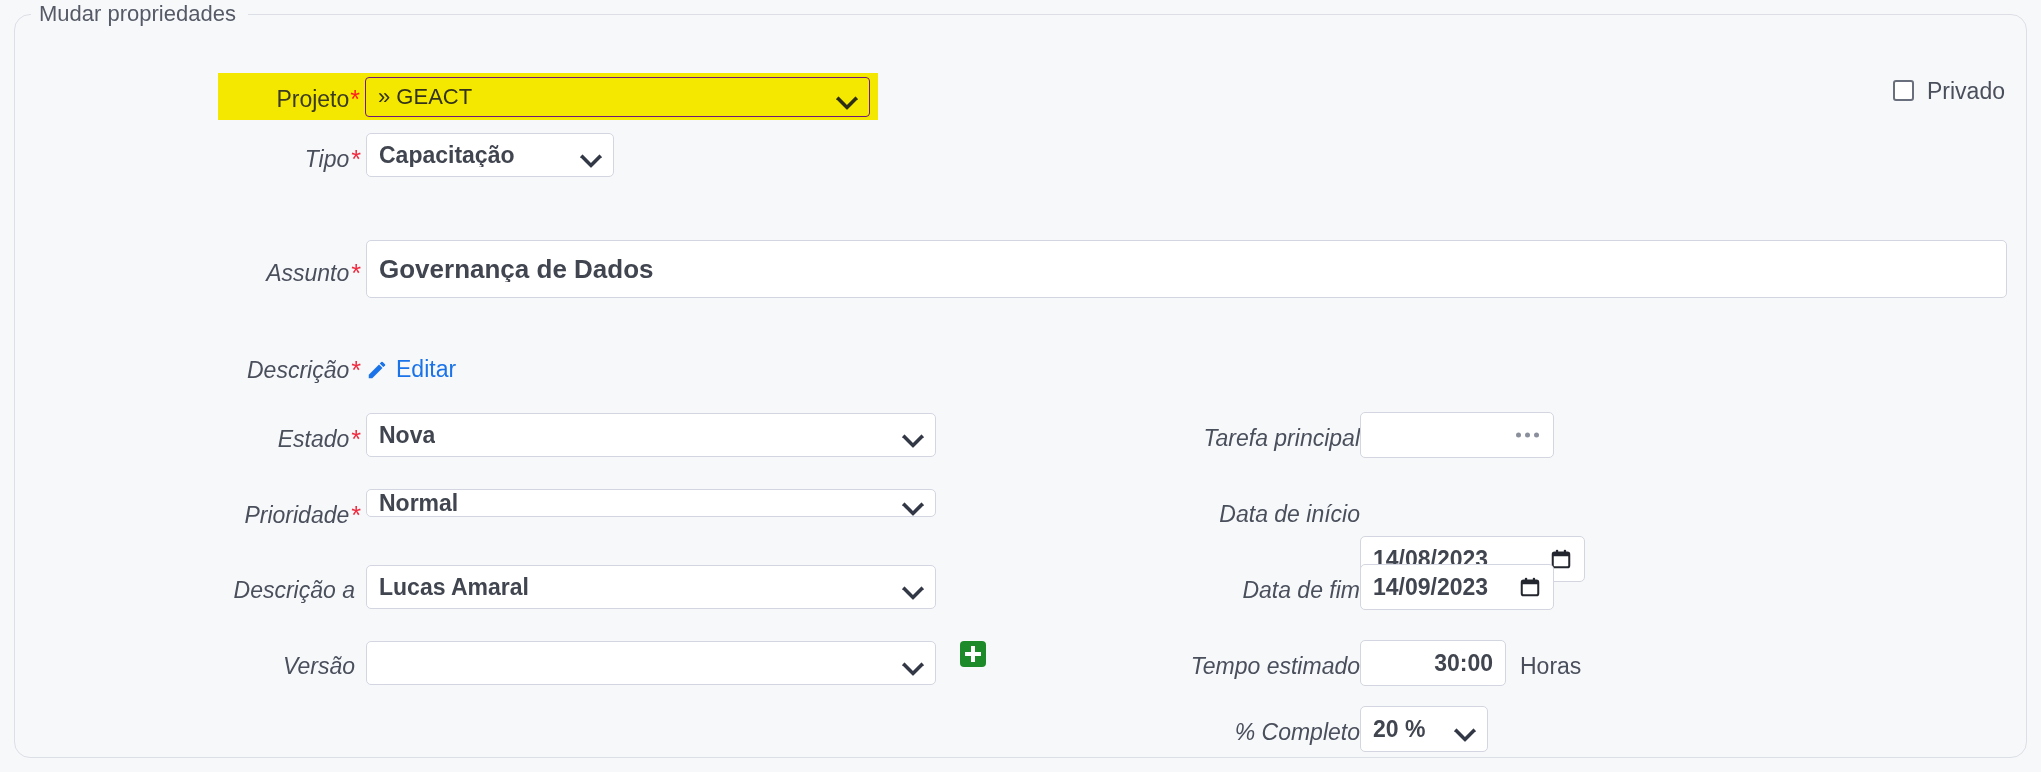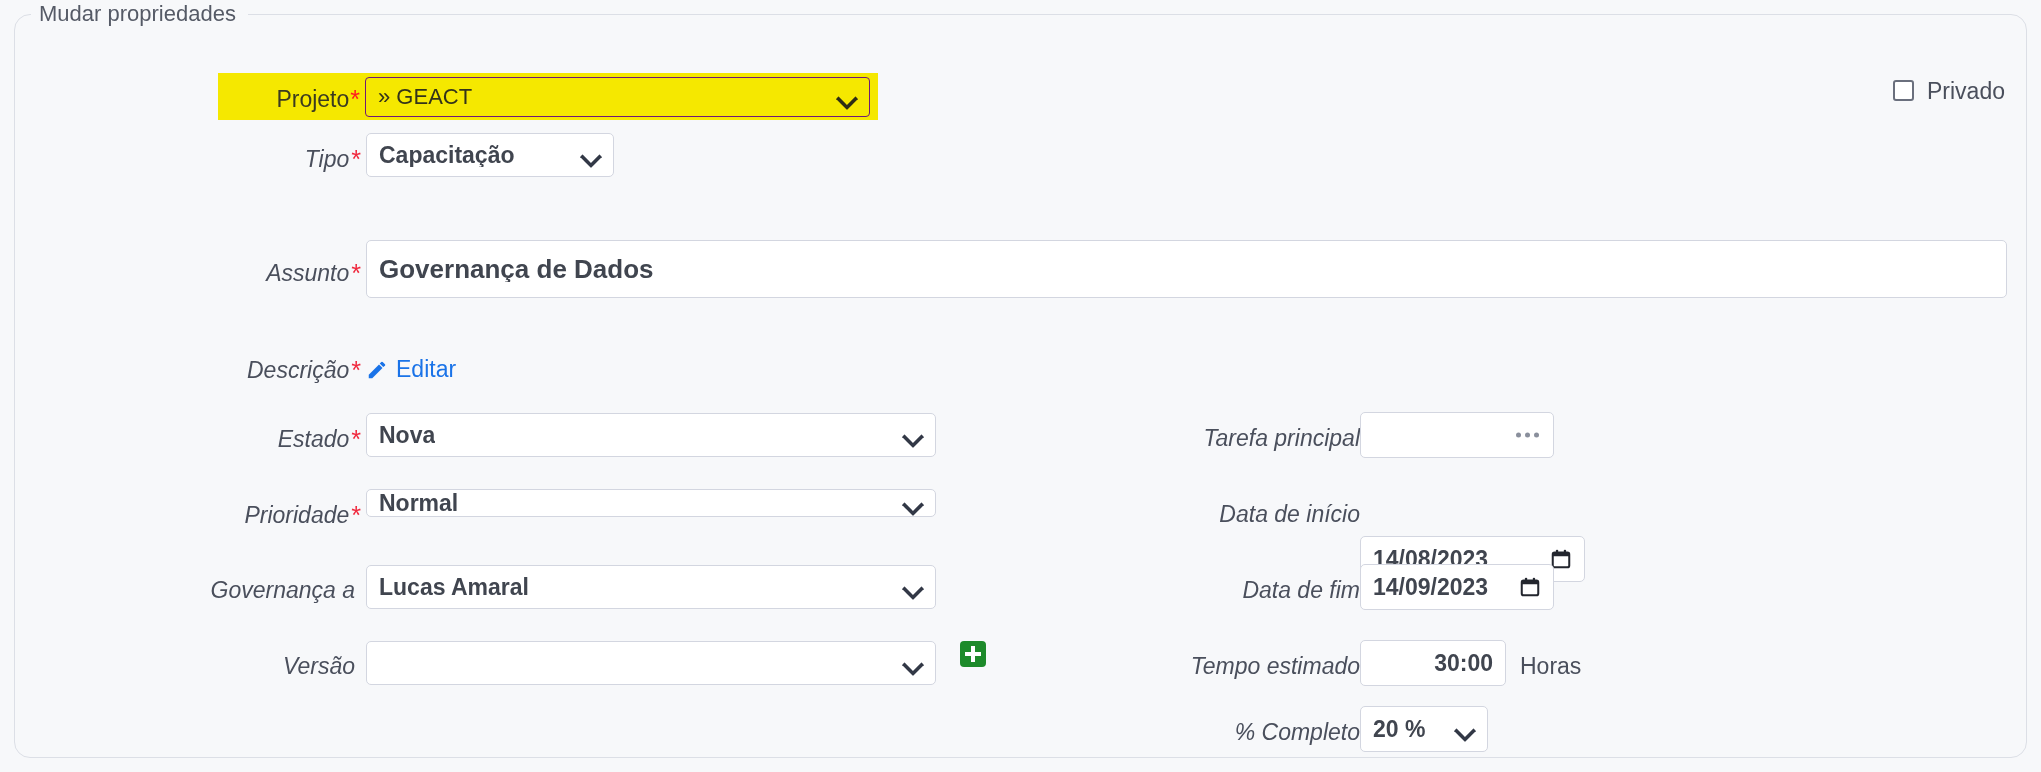--- a/index.html
+++ b/index.html
@@ -254,21 +254,21 @@
     <span class="val">Nova</span>
     <span class="chev"></span>
   </div>
 
   <div class="label" style="left:160px; top:503px; width:200px;"><span>Prioridade</span><span class="req">*</span></div>
   <div class="field" style="left:366px; top:489px; width:570px; height:28px;">
     <span class="val">Normal</span>
     <span class="chev"></span>
   </div>
 
-  <div class="label" style="left:160px; top:579px; width:195px;">Governança a</div>
+  <div class="label" style="left:160px; top:579px; width:195px;">Descrição a</div>
   <div class="field" style="left:366px; top:565px; width:570px; height:44px;">
     <span class="val">Lucas Amaral</span>
     <span class="chev"></span>
   </div>
 
   <div class="label" style="left:190px; top:655px; width:165px;">Versão</div>
   <div class="field" style="left:366px; top:641px; width:570px; height:44px;">
     <span class="val"></span>
     <span class="chev"></span>
   </div>

